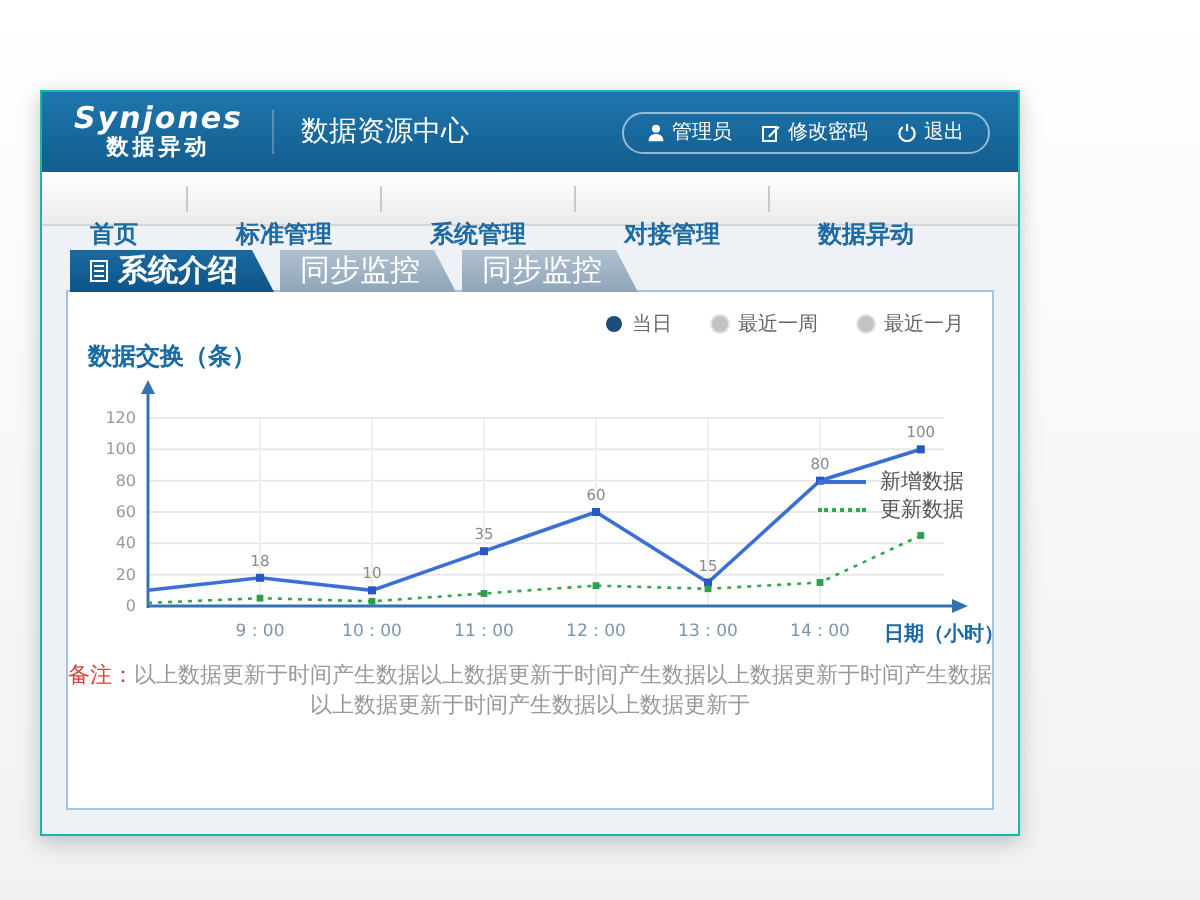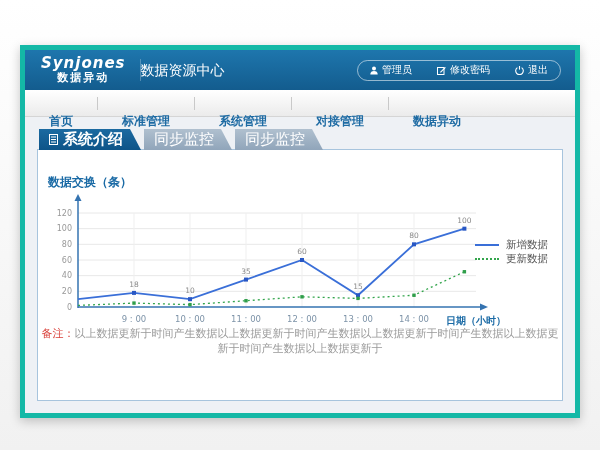--- a/index.html
+++ b/index.html
@@ -1,27 +1,27 @@
 <!DOCTYPE html>
 <html><head>
 <meta charset="utf-8">
 <style>
   * { margin:0; padding:0; box-sizing:border-box; font-family:"DejaVu Sans","Liberation Sans",sans-serif; }
   body { width:600px; height:450px; position:relative; overflow:hidden;
          background:linear-gradient(#ffffff, #f1f1f1); }
-  .window { position:absolute; left:20px; top:45px; width:560px; height:373px;
-            background:#eef1f5; border:5px solid #14b8a6; box-shadow:0 3px 10px rgba(0,0,0,.22);
+  .window { position:absolute; left:20px; top:45px; width:490px; height:373px;
+            background:#eef1f5; border:1px solid #14b8a6; box-shadow:0 3px 10px rgba(0,0,0,.22);
             display:flex; flex-direction:column; }
   
   .hdr { height:40px; background:linear-gradient(#1e76ad,#135c8e); display:flex; align-items:center; flex-shrink:0; }
   .logo { padding:0 14px 0 16px; text-align:center; color:#fff; }
   .logo-en { font-size:15px; font-weight:bold; font-style:italic; letter-spacing:1px; line-height:15px; }
   .logo-cn { font-size:11px; font-weight:bold; letter-spacing:2px; line-height:13px; }
-  .hdr-title { color:#fff; font-size:14px; border-left:1px solid rgba(255,255,255,.25); height:22px; line-height:22px;text-align:right; }
-  .user-pill { margin-left:auto; margin-right:14px; display:flex; align-items:center; gap:25px;
+  .hdr-title { color:#fff; font-size:14px; padding-left:14px; border-left:1px solid rgba(255,255,255,.25); height:22px; line-height:22px;text-align:right; }
+  .user-pill { margin-left:auto; margin-right:14px; display:flex; align-items:center; gap:15px;
                border:1px solid rgba(255,255,255,.55); border-radius:11px; height:21px; padding:0 12px; }
   .user-item { display:flex; align-items:center; gap:4px; color:#fff; font-size:10px; cursor:pointer; }
   
   .nav { height:27px; background:linear-gradient(#ffffff,#ebebeb); border-bottom:1px solid #d5d5d5;
          display:flex; align-items:center; flex-shrink:0; }
   .nav-item { font-size:12px; font-weight:bold; color:#1e6ba3; padding:16px 24px; line-height:26px; cursor:pointer;margin-top:36px; }
   .nav-div { width:1px; height:13px; background:#c9c9c9; }
   
   .content { flex:1; padding:12px; display:flex; flex-direction:column; }
   .tabs { display:flex; margin-left:2px; margin-bottom:-1px; position:relative; z-index:2; }
@@ -111,20 +111,34 @@
       </div>
       <div class="tab inactive">
         <span>同步监控</span>
       </div>
       <div class="tab inactive">
         <span>同步监控</span>
       </div>
     </div>
 
     <div class="panel">
+      <div class="filters">
+        <span class="filter">
+          <span class="dot on"></span>
+          <span>当日</span>
+        </span>
+        <span class="filter">
+          <span class="dot off"></span>
+          <span>最近一周</span>
+        </span>
+        <span class="filter">
+          <span class="dot off"></span>
+          <span>最近一月</span>
+        </span>
+      </div>
 
       <div class="ylabel">数据交换（条）</div>
 
       <svg class="chart" width="462" height="142" viewBox="0 0 462 142">
           <line x1="30" y1="99.33333333333333" x2="428" y2="99.33333333333333" stroke="#e8e8e8" stroke-width="1"></line>
           <line x1="30" y1="83.66666666666667" x2="428" y2="83.66666666666667" stroke="#e8e8e8" stroke-width="1"></line>
           <line x1="30" y1="68" x2="428" y2="68" stroke="#e8e8e8" stroke-width="1"></line>
           <line x1="30" y1="52.333333333333336" x2="428" y2="52.333333333333336" stroke="#e8e8e8" stroke-width="1"></line>
           <line x1="30" y1="36.66666666666667" x2="428" y2="36.66666666666667" stroke="#e8e8e8" stroke-width="1"></line>
           <line x1="30" y1="21" x2="428" y2="21" stroke="#e8e8e8" stroke-width="1"></line>

